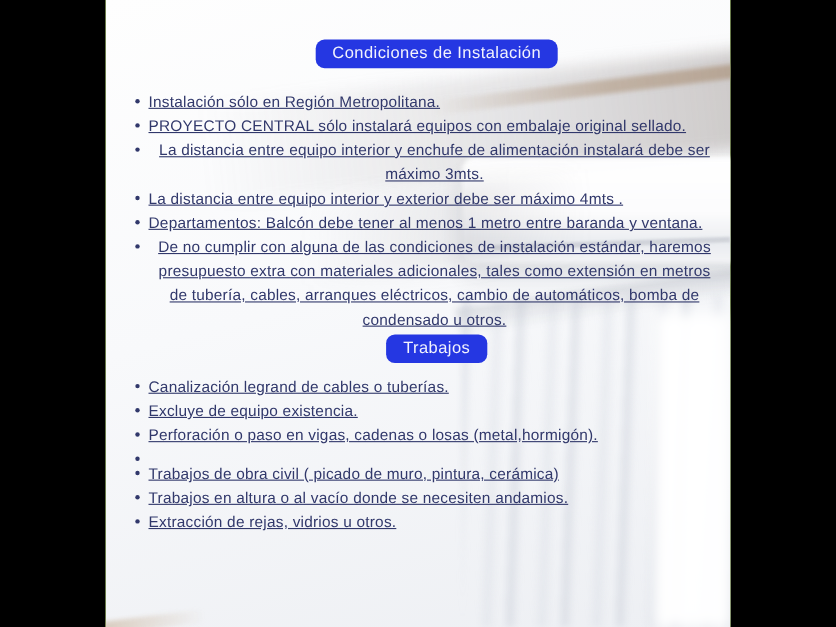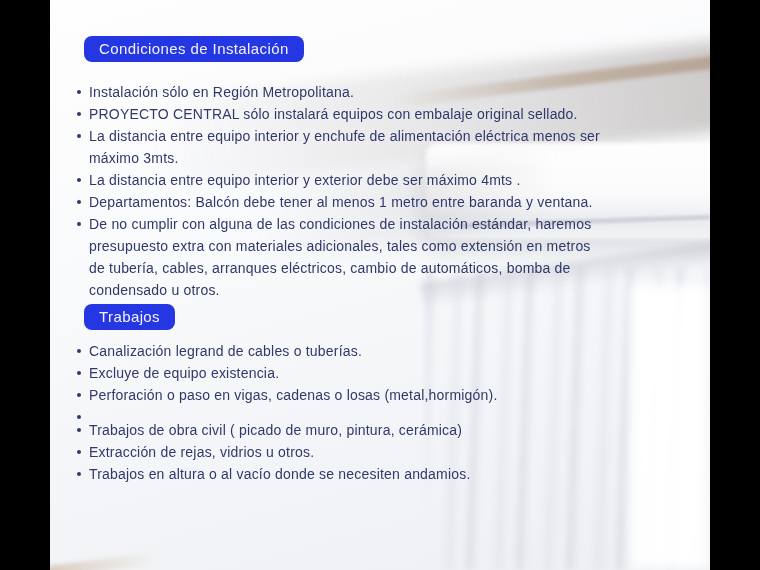--- a/index.html
+++ b/index.html
@@ -9,23 +9,24 @@
     font-family: "Liberation Sans", sans-serif;
     overflow: hidden;
   }
   .stage {
     width: 760px; height: 570px;
     display: flex; justify-content: center;
     background: #000000;
   }
   .card {
     position: relative;
-    width: 660px; height: 570px;
+    width: 568px; height: 570px;
     overflow: hidden;
     background: #bef264;
+    text-align: center;
   }
   
   .photo, .photo * { position: absolute; pointer-events: none; }
   .photo { inset: 0; }
   .ph-base {
     inset: 0;
     background: linear-gradient(165deg, #fefefe 0%, #f8f9fb 45%, #edeff3 100%);
   }
   .ph-wall-shadow {
     left: -6%; top: 13%; width: 118%; height: 16%;
@@ -107,20 +108,21 @@
     width: 532px;
     margin-left: -7px;
   }
   .item {
     display: flex;
     align-items: flex-start;
     color: var(--body-fg, #31386b);
     font-size: 14px;
     line-height: 22px;
     letter-spacing: 0.2px;
+    text-decoration: underline;
   }
   .dot {
     flex: 0 0 auto;
     width: 4px; height: 4px;
     border-radius: 50%;
     background: var(--body-fg, #31386b);
     margin: 9px 8px 0 0;
   }
 </style>
 </head>
@@ -152,21 +154,21 @@
         <li class="item">
           <span class="dot"></span>
           <span>Instalación sólo en Región Metropolitana.</span>
         </li>
         <li class="item">
           <span class="dot"></span>
           <span>PROYECTO CENTRAL sólo instalará equipos con embalaje original sellado.</span>
         </li>
         <li class="item">
           <span class="dot"></span>
-          <span>La distancia entre equipo interior y enchufe de alimentación eléctrica menos ser máximo 3mts.</span>
+          <span>La distancia entre equipo interior y enchufe de alimentación instalará debe ser máximo 3mts.</span>
         </li>
         <li class="item">
           <span class="dot"></span>
           <span>La distancia entre equipo interior y exterior debe ser máximo 4mts .</span>
         </li>
         <li class="item">
           <span class="dot"></span>
           <span>Departamentos: Balcón debe tener al menos 1 metro entre baranda y ventana.</span>
         </li>
         <li class="item">
@@ -194,23 +196,23 @@
         </li>
         <li class="item">
           <span class="dot"></span>
         </li>
         <li class="item">
           <span class="dot"></span>
           <span>Trabajos de obra civil ( picado de muro, pintura, cerámica)</span>
         </li>
         <li class="item">
           <span class="dot"></span>
+          <span>Trabajos en altura o al vacío donde se necesiten andamios.</span>
+        </li>
+        <li class="item">
+          <span class="dot"></span>
           <span>Extracción de rejas, vidrios u otros.</span>
-        </li>
-        <li class="item">
-          <span class="dot"></span>
-          <span>Trabajos en altura o al vacío donde se necesiten andamios.</span>
         </li>
       </ul>
 
     </div>
   </div>
 </div>
 
 </body></html>

